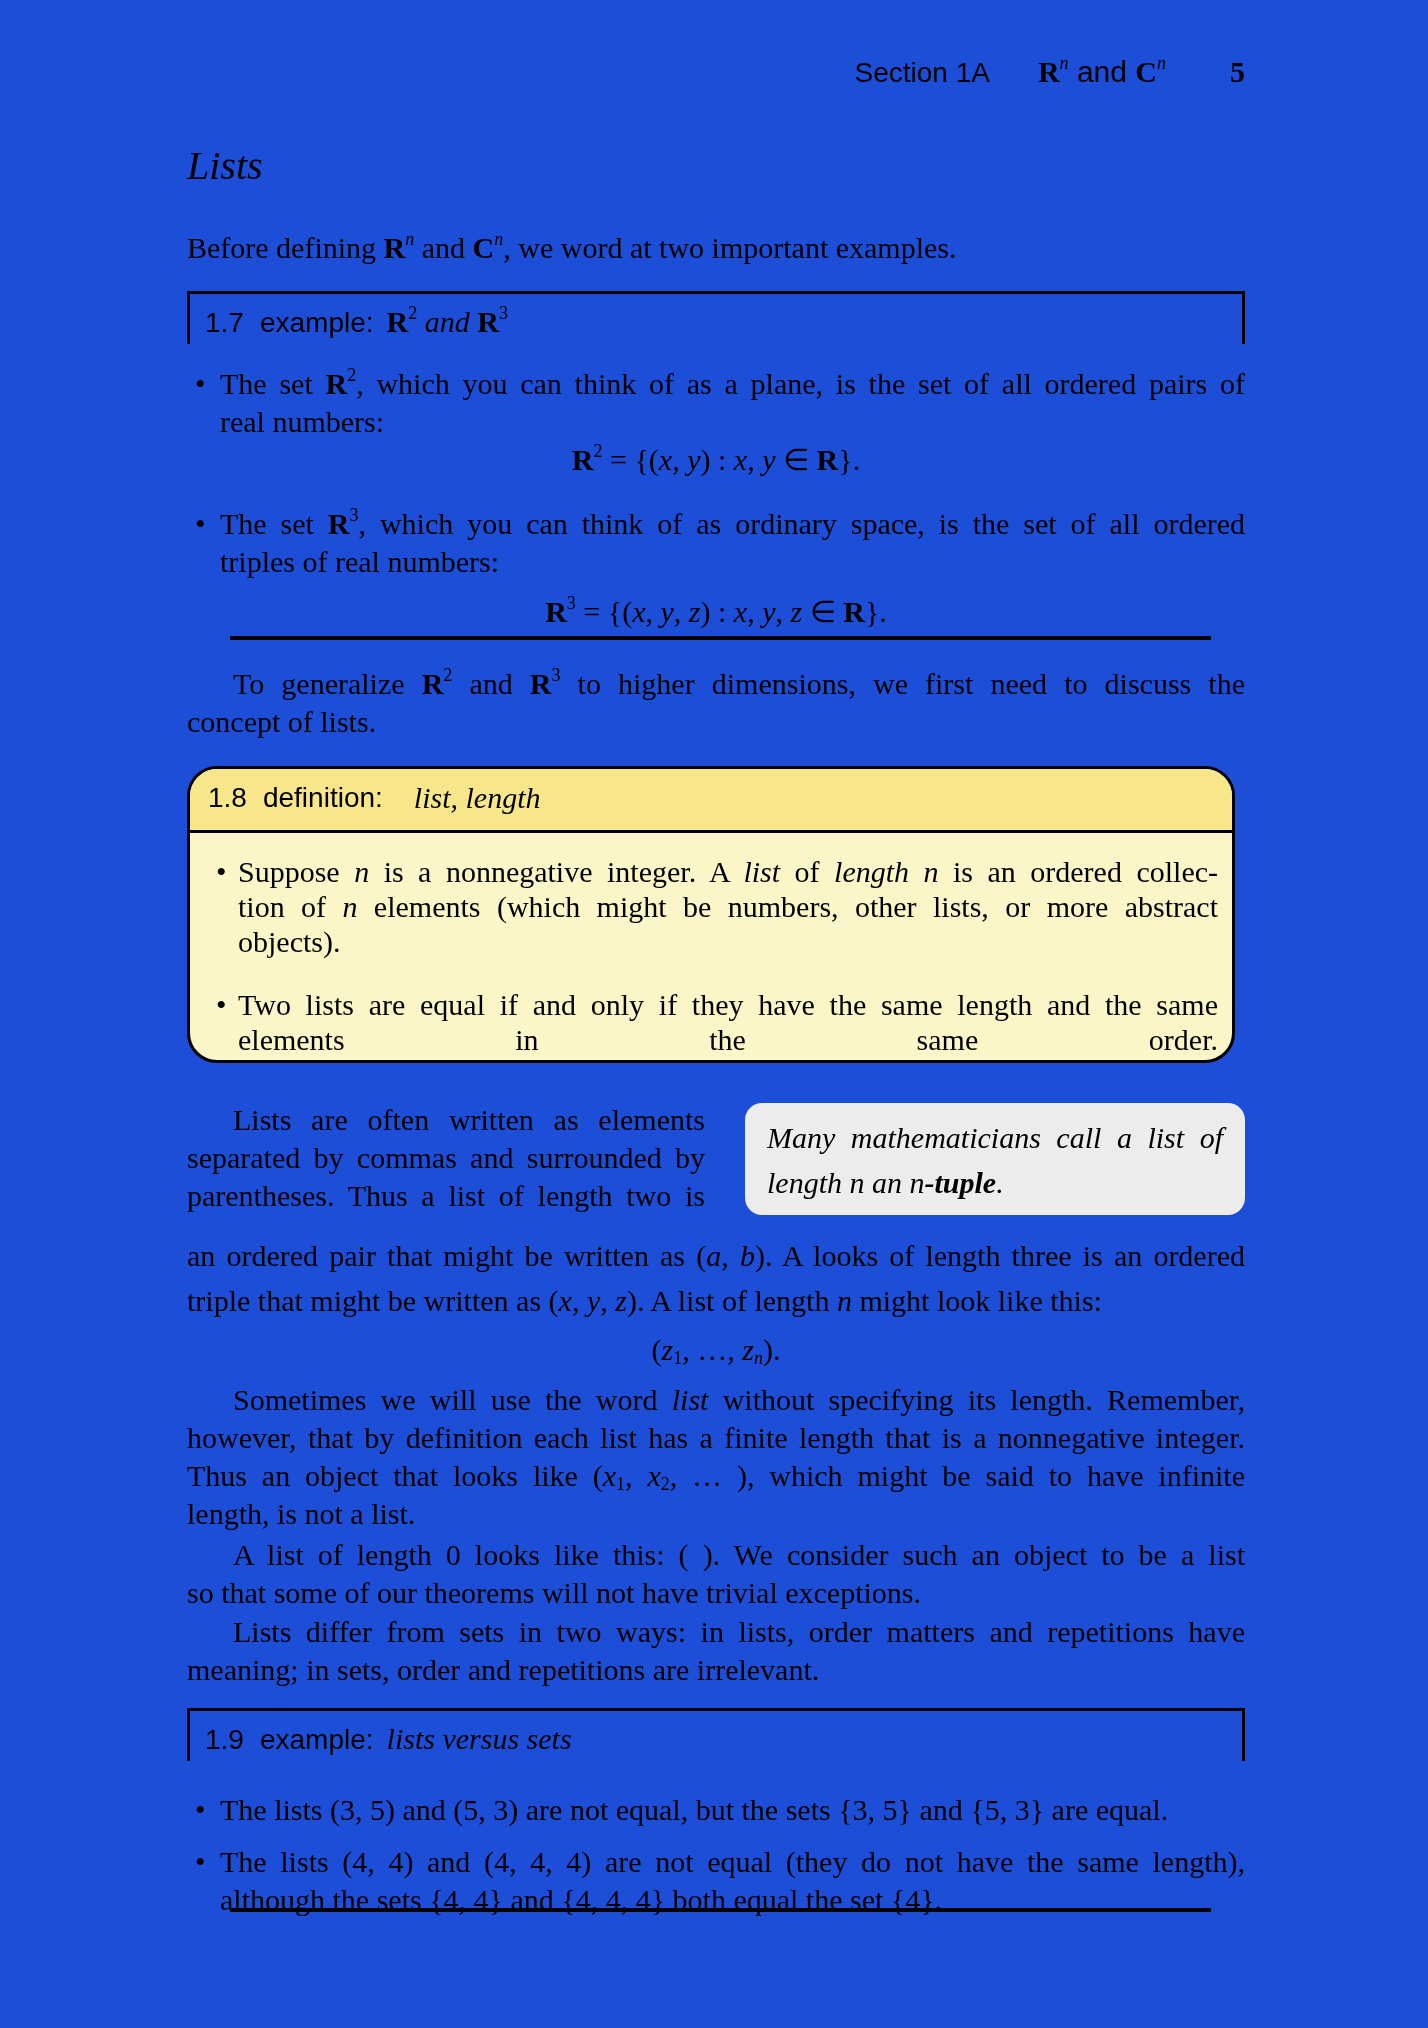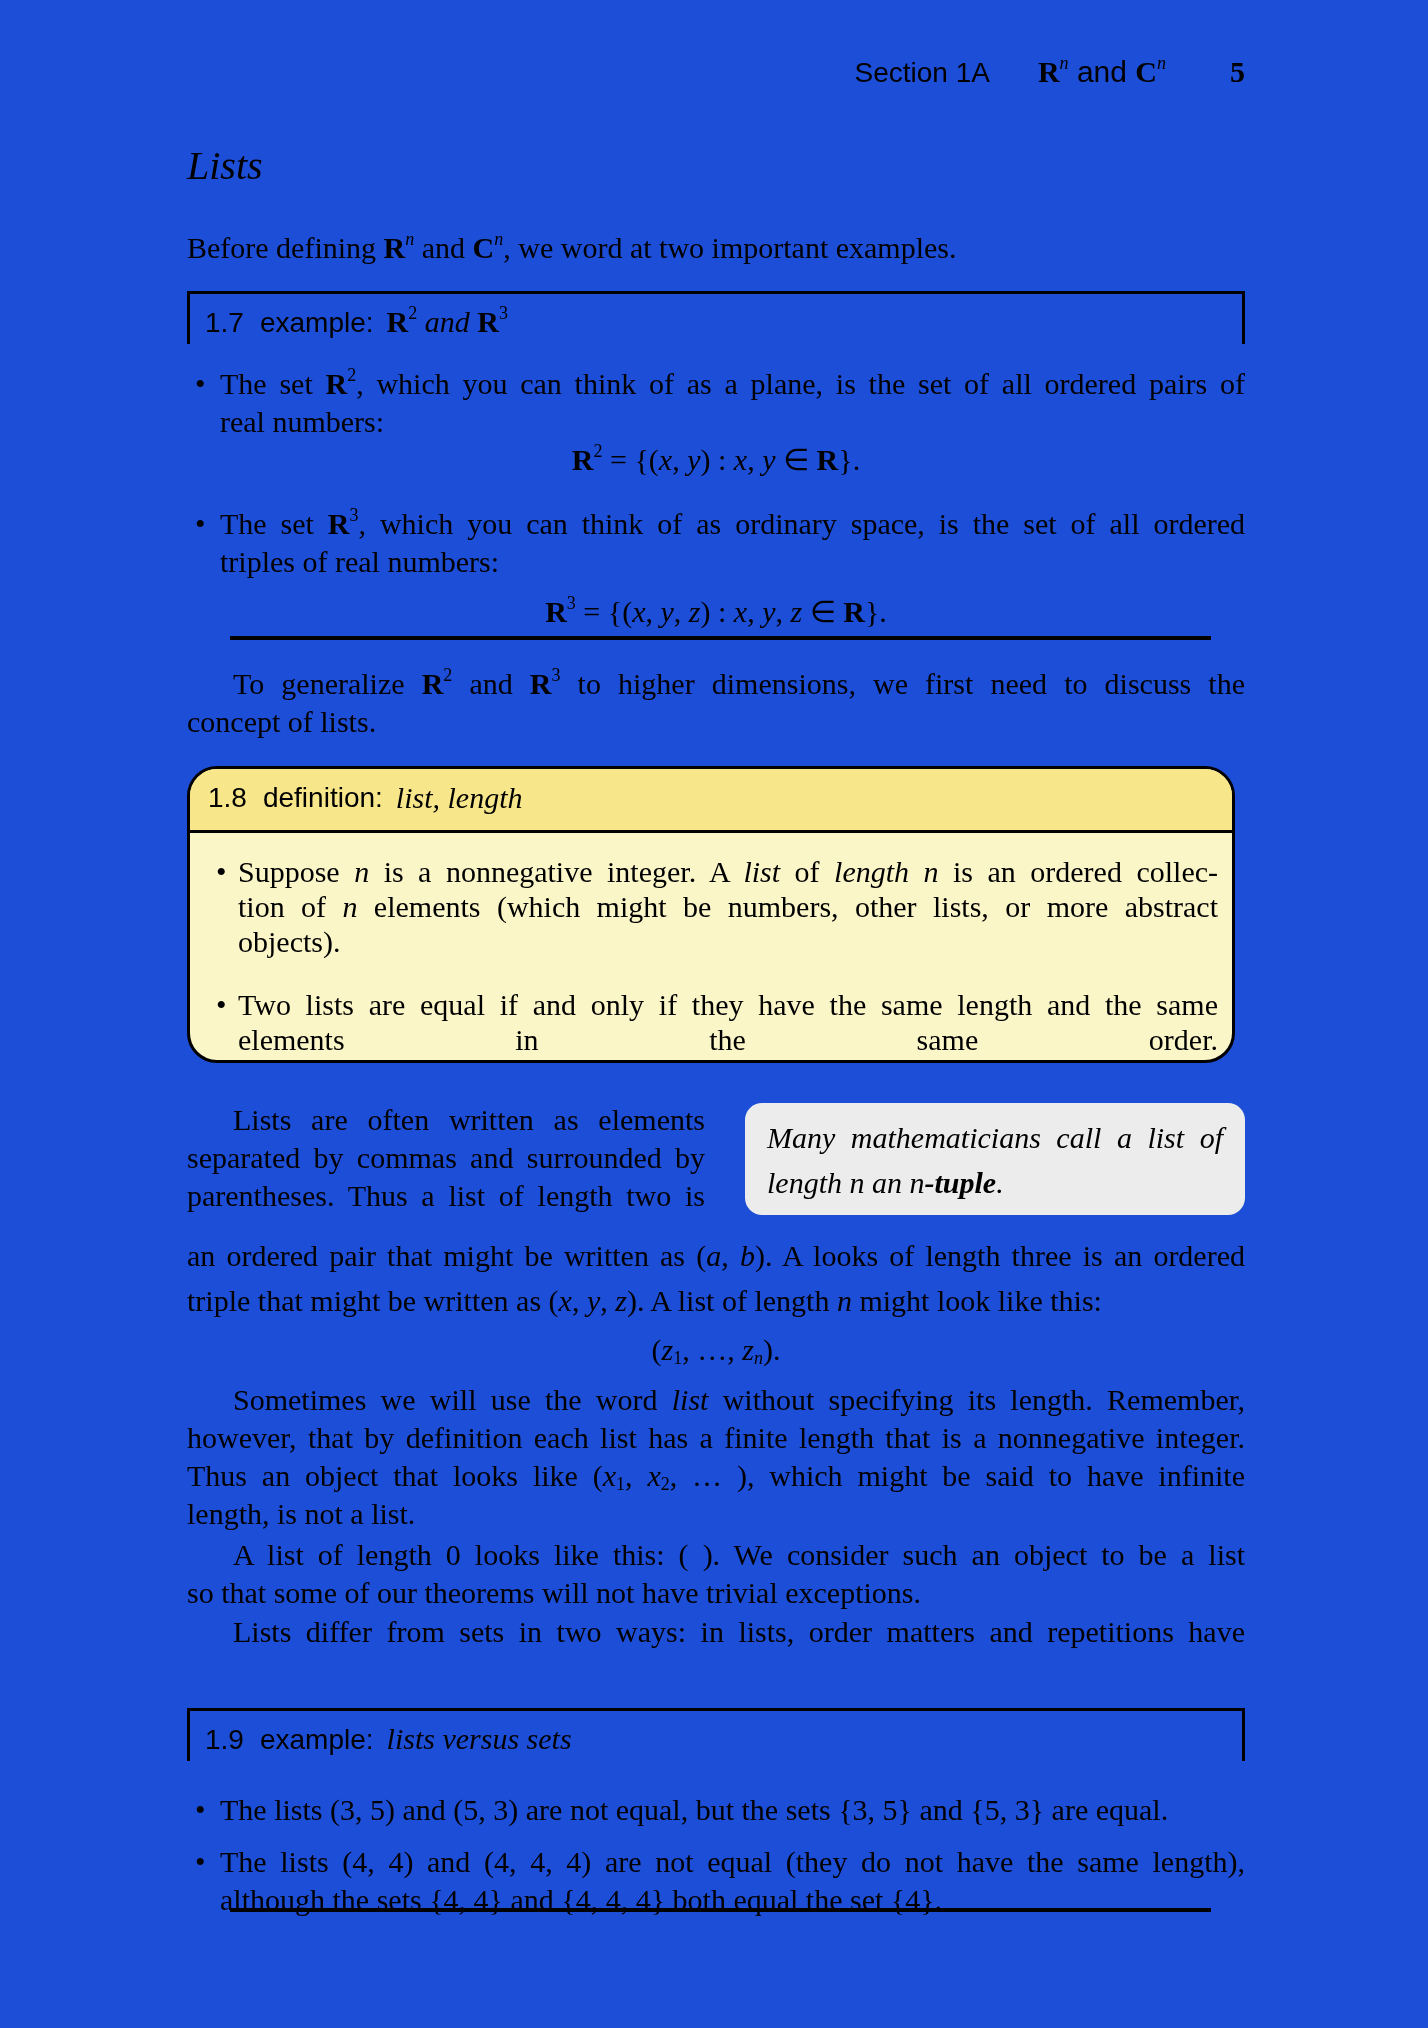--- a/index.html
+++ b/index.html
@@ -42,21 +42,21 @@
   .exhead .etitle{font:30px/38px "Liberation Serif","DejaVu Sans",serif;}
   .endrule{position:absolute;left:43px;width:981px;height:4px;background:#000;}
 
   
   .defbox{position:absolute;left:0;top:766px;width:1048px;height:297px;border:3px solid #000;
           border-radius:30px;overflow:hidden;box-sizing:border-box;background:#fbf6c8;}
   .defhead{position:absolute;left:0;top:0;width:100%;height:64px;background:#f8e78a;
            border-bottom:3px solid #000;display:flex;align-items:flex-start;padding-left:18px;
            font:28px/58px "Liberation Sans",sans-serif;box-sizing:border-box;}
   .defhead .num{margin-right:16px;}
-  .defhead .kind{margin-right:13px;}
+  .defhead .kind{margin-right:31px;}
   .defhead .etitle{font:italic 30px/58px "Liberation Serif",serif;}
   .dln{position:absolute;left:48px;width:980px;height:35px;font:30px/35px "Liberation Serif","DejaVu Sans",serif;
        text-align:justify;text-align-last:justify;}
   .dbm{position:absolute;left:26px;width:20px;height:35px;font:30px/35px "Liberation Serif",serif;}
 
   
   .note{position:absolute;left:558px;top:1103px;width:500px;height:112px;background:#ececec;
         border-radius:17px;box-sizing:border-box;padding:12px 22px 0 22px;}
   .nln{font:italic 30px/45px "Liberation Serif","DejaVu Sans",serif;text-align:justify;text-align-last:justify;height:45px;}
   .nln.ll{text-align:left;text-align-last:left;}
@@ -129,20 +129,21 @@
 
   <div class="ln ind" style="top:1380px"><span>Sometimes we will use the word </span><span class="i">list</span><span> without specifying its length. Remember,</span></div>
   <div class="ln" style="top:1418px"><span>however, that by definition each list has a finite length that is a nonnegative integer.</span></div>
   <div class="ln" style="top:1456px"><span>Thus an object that looks like (</span><span class="i">x</span><sub>1</sub><span>, </span><span class="i">x</span><sub>2</sub><span>, … ), which might be said to have infinite</span></div>
   <div class="ln ll" style="top:1494px"><span>length, is not a list.</span></div>
 
   <div class="ln ind" style="top:1535px"><span>A list of length 0 looks like this: ( ). We consider such an object to be a list</span></div>
   <div class="ln ll" style="top:1573px"><span>so that some of our theorems will not have trivial exceptions.</span></div>
 
   <div class="ln ind" style="top:1612px"><span>Lists differ from sets in two ways: in lists, order matters and repetitions have</span></div>
+  <div class="ln ll" style="top:1650px"><span>meaning; in sets, order and repetitions are irrelevant.</span></div>
 
   <div class="exframe" style="top:1708px"></div>
   <div class="exhead" style="top:1720px">
     <span class="num">1.9</span>
     <span class="kind">example:</span>
     <span class="etitle"><span class="i">lists versus sets</span></span>
   </div>
 
   <span class="bm" style="top:1790px">•</span>
   <div class="ln btext ll" style="top:1790px"><span>The lists (3, 5) and (5, 3) are not equal, but the sets {3, 5} and {5, 3} are equal.</span></div>

